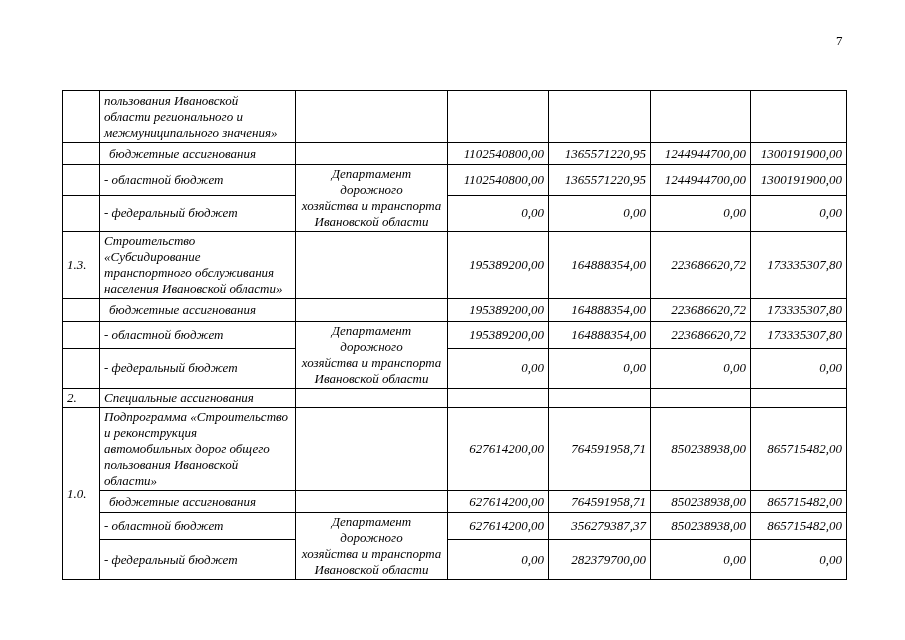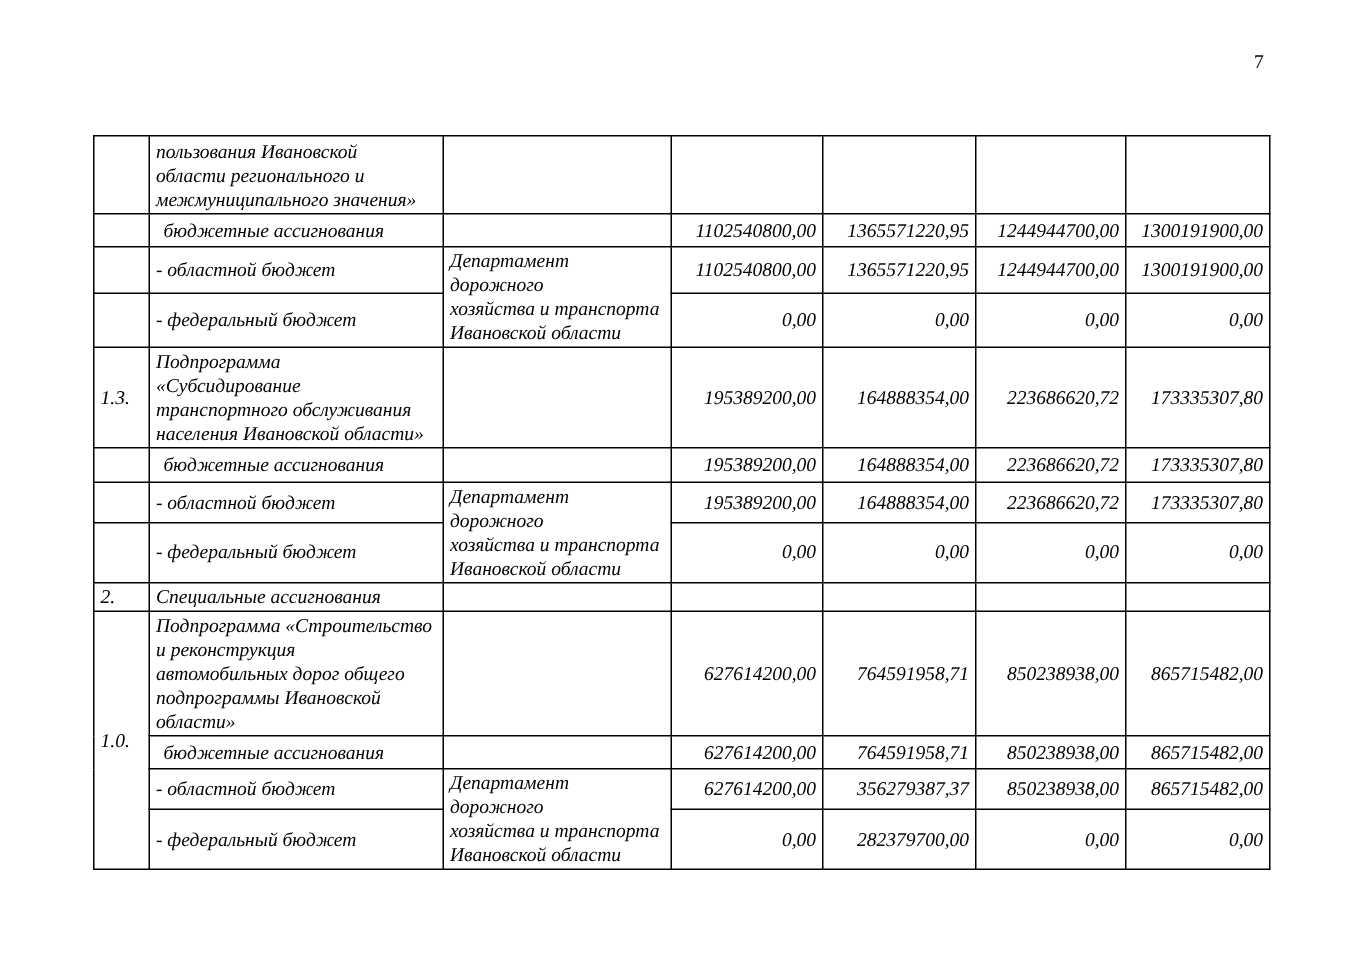--- a/index.html
+++ b/index.html
@@ -30,21 +30,21 @@
     line-height: 16px;
     font-style: italic;
   }
   table.budget td {
     border: 1px solid #000000;
     padding: 1px 4px;
     overflow: hidden;
   }
   .c-num  { vertical-align: middle; }
   .c-name { text-align: left;   vertical-align: middle; }
-  .c-dept { text-align: left; vertical-align: middle; }
+  .c-dept { text-align: center; vertical-align: middle; }
   .c-val  { text-align: right; vertical-align: middle; }
   .pre    { white-space: pre-line; }
   .indent { padding-left: 9px !important; }
   .ra1 { height: 52px; } .ra2 { height: 22px; } .ra3 { height: 21px; } .ra4 { height: 25px; }
   .rb1 { height: 64px; } .rb2 { height: 23px; } .rb3 { height: 21px; } .rb4 { height: 32px; }
   .rc  { height: 16px; }
   .rd1 { height: 80px; } .rd2 { height: 22px; } .rd3 { height: 18px; } .rd4 { height: 28px; }
 </style>
 </head>
 <body>
@@ -100,21 +100,21 @@
       <td class="c-num"></td>
       <td class="c-name">- федеральный бюджет</td>
       <td class="c-val">0,00</td>
       <td class="c-val">0,00</td>
       <td class="c-val">0,00</td>
       <td class="c-val">0,00</td>
     </tr>
 
     <tr class="rb1">
       <td class="c-num">1.3.</td>
-      <td class="c-name pre">Подпрограмма
+      <td class="c-name pre">Строительство
 «Субсидирование
 транспортного обслуживания
 населения Ивановской области»</td>
       <td class="c-dept"></td>
       <td class="c-val">195389200,00</td>
       <td class="c-val">164888354,00</td>
       <td class="c-val">223686620,72</td>
       <td class="c-val">173335307,80</td>
     </tr>
     <tr class="rb2">
@@ -154,21 +154,21 @@
       <td class="c-val"></td>
       <td class="c-val"></td>
       <td class="c-val"></td>
     </tr>
 
     <tr class="rd1">
       <td class="c-num" rowspan="4">1.0.</td>
       <td class="c-name pre">Подпрограмма «Строительство
 и реконструкция
 автомобильных дорог общего
-подпрограммы Ивановской
+пользования Ивановской
 области»</td>
       <td class="c-dept"></td>
       <td class="c-val">627614200,00</td>
       <td class="c-val">764591958,71</td>
       <td class="c-val">850238938,00</td>
       <td class="c-val">865715482,00</td>
     </tr>
     <tr class="rd2">
       <td class="c-name indent">бюджетные ассигнования</td>
       <td class="c-dept"></td>

